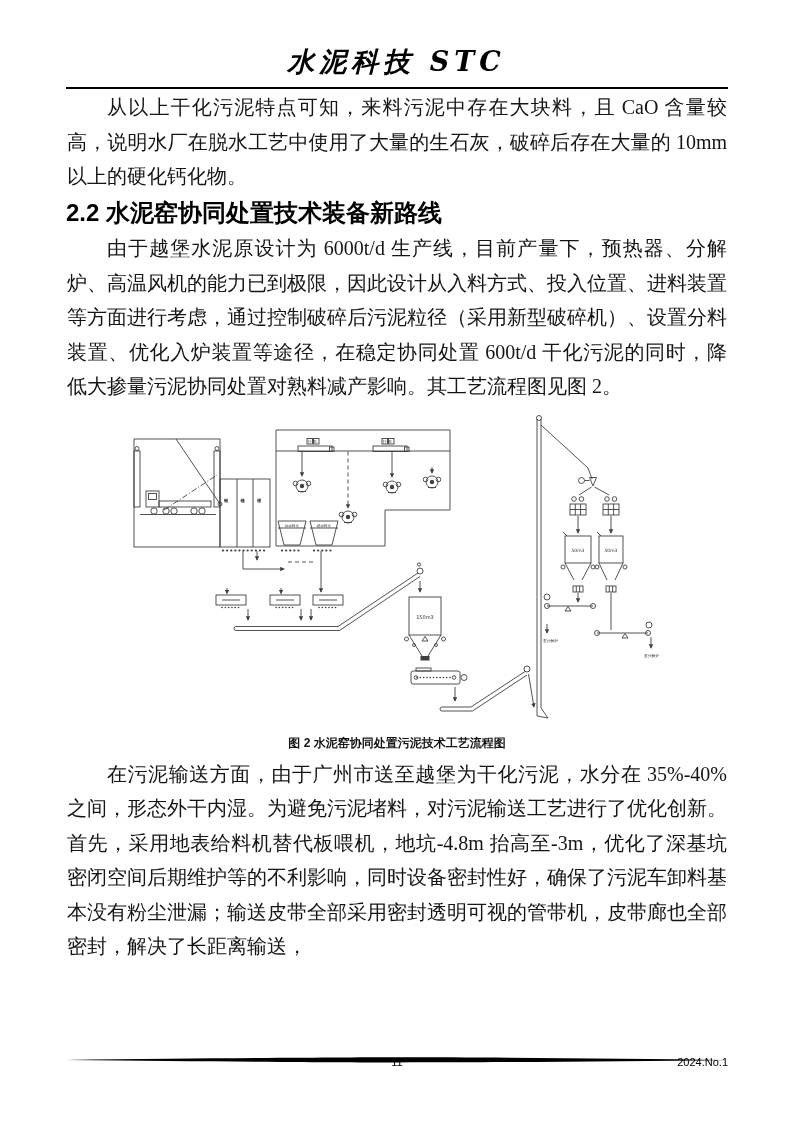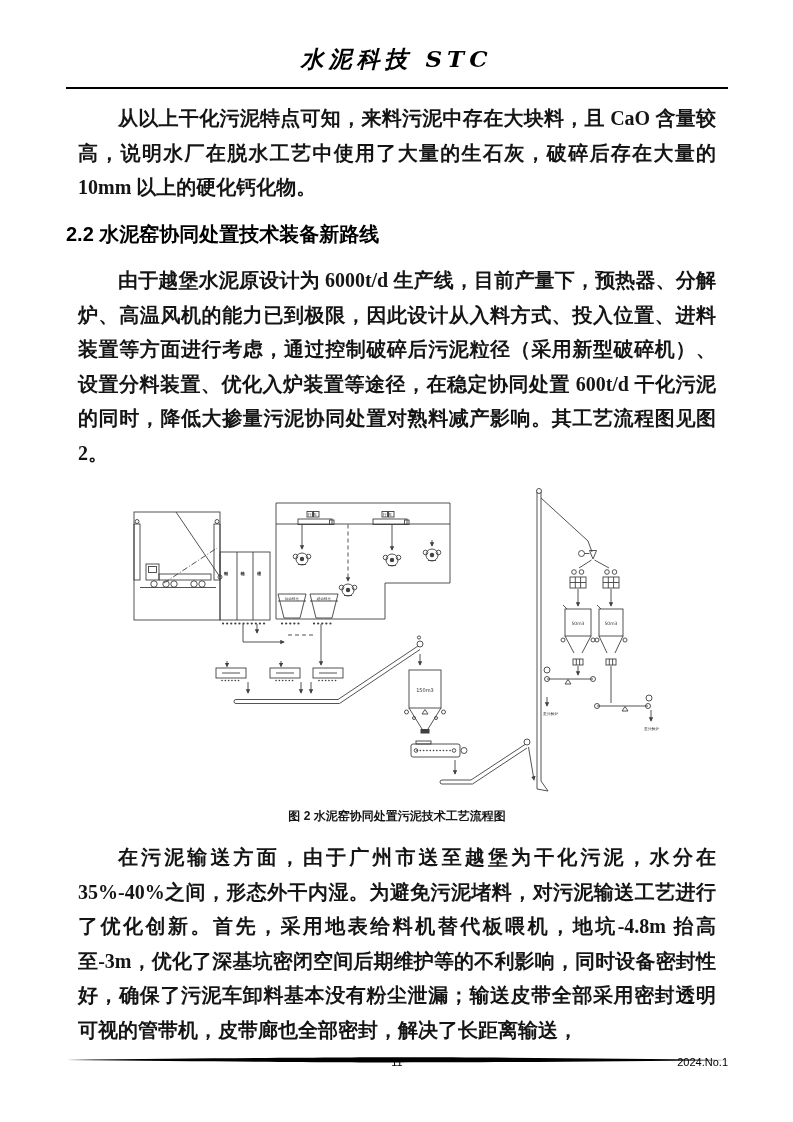--- a/index.html
+++ b/index.html
@@ -3,31 +3,31 @@
 <meta charset="utf-8">
 <style>
   html,body{margin:0;padding:0;background:#888;}
   .page{
     position:relative;width:793px;height:1122px;margin:0 auto;background:#fff;
     font-family:"Liberation Serif","DejaVu Serif",serif;color:#151515;overflow:hidden;
   }
   .journal-title{
     position:absolute;top:44px;left:0;right:0;text-align:center;
     font-family:"DejaVu Serif",serif;font-style:italic;font-weight:bold;
-    font-size:23px;letter-spacing:5px;color:#000;
+    font-size:27px;letter-spacing:5px;color:#000;
   }
   .header-rule{position:absolute;top:87px;left:66px;width:662px;border-top:2px solid #000;}
   .content{
     position:absolute;top:89px;left:66px;width:662px;
     font-size:20px;line-height:34.5px;text-align:justify;
   }
-  .content p{margin:12px;text-indent:2em;font-weight:bold;}
+  .content p{margin:1px;text-indent:2em;}
   h2.section{
     font-family:"Liberation Sans","DejaVu Sans",sans-serif;
-    font-size:20px;font-weight:bold;margin:2px 0 1px 0;color:#000;text-indent:0;
+    font-size:24px;font-weight:bold;margin:2px 0 1px 0;color:#000;text-indent:0;
   }
   .figure{position:relative;height:322px;margin-top:5px;text-indent:0;}
   .figure svg{position:absolute;left:44px;top:2px;}
   .caption{
     text-align:center;font-family:"Liberation Sans","DejaVu Sans",sans-serif;
     font-weight:bold;font-size:12px;line-height:24px;margin:0 0 2px 0;text-indent:0;
   }
   .footer-rule{position:absolute;top:1049px;left:66px;width:662px;height:6px;}
   .footer-row{
     position:absolute;top:1056px;left:66px;width:662px;height:22px;

